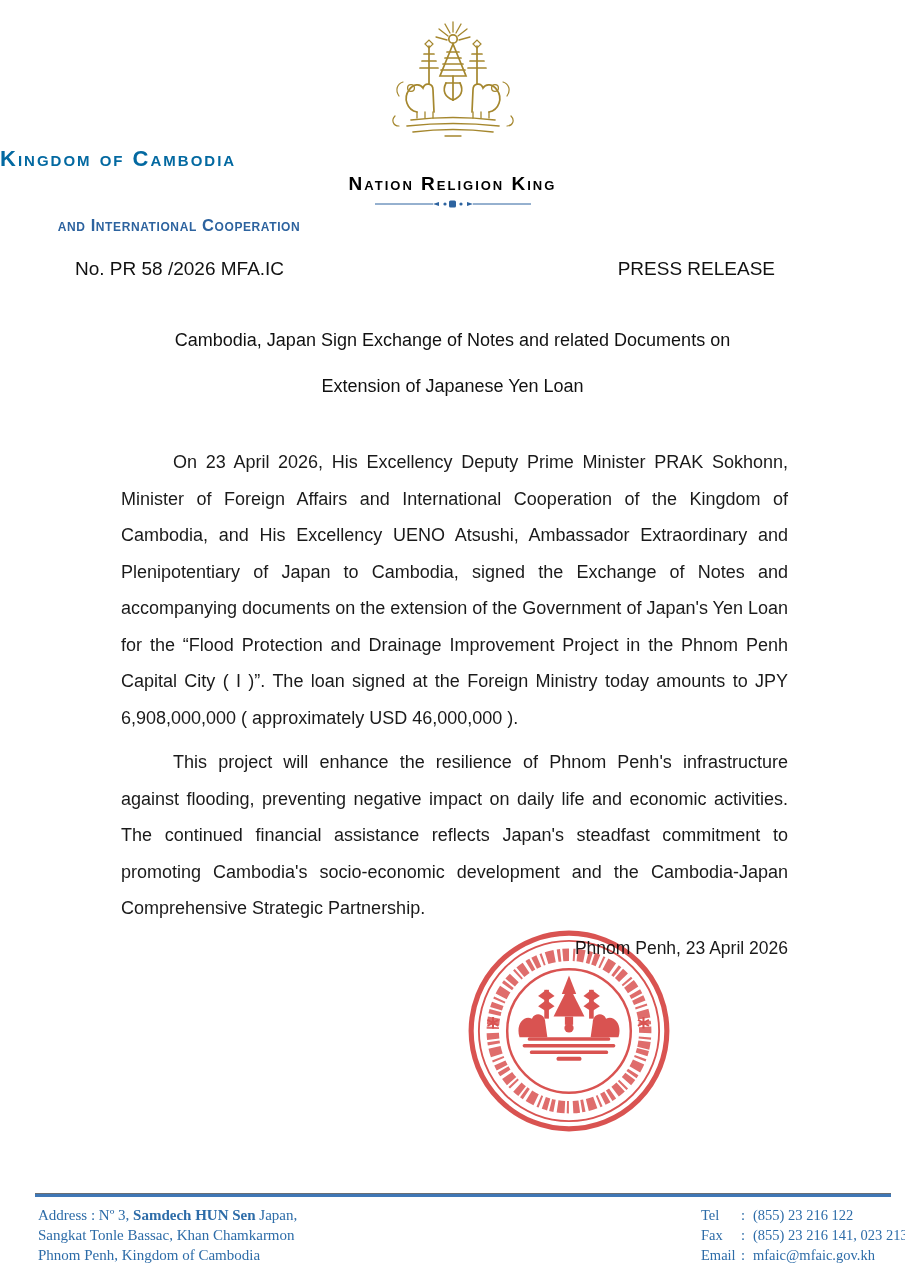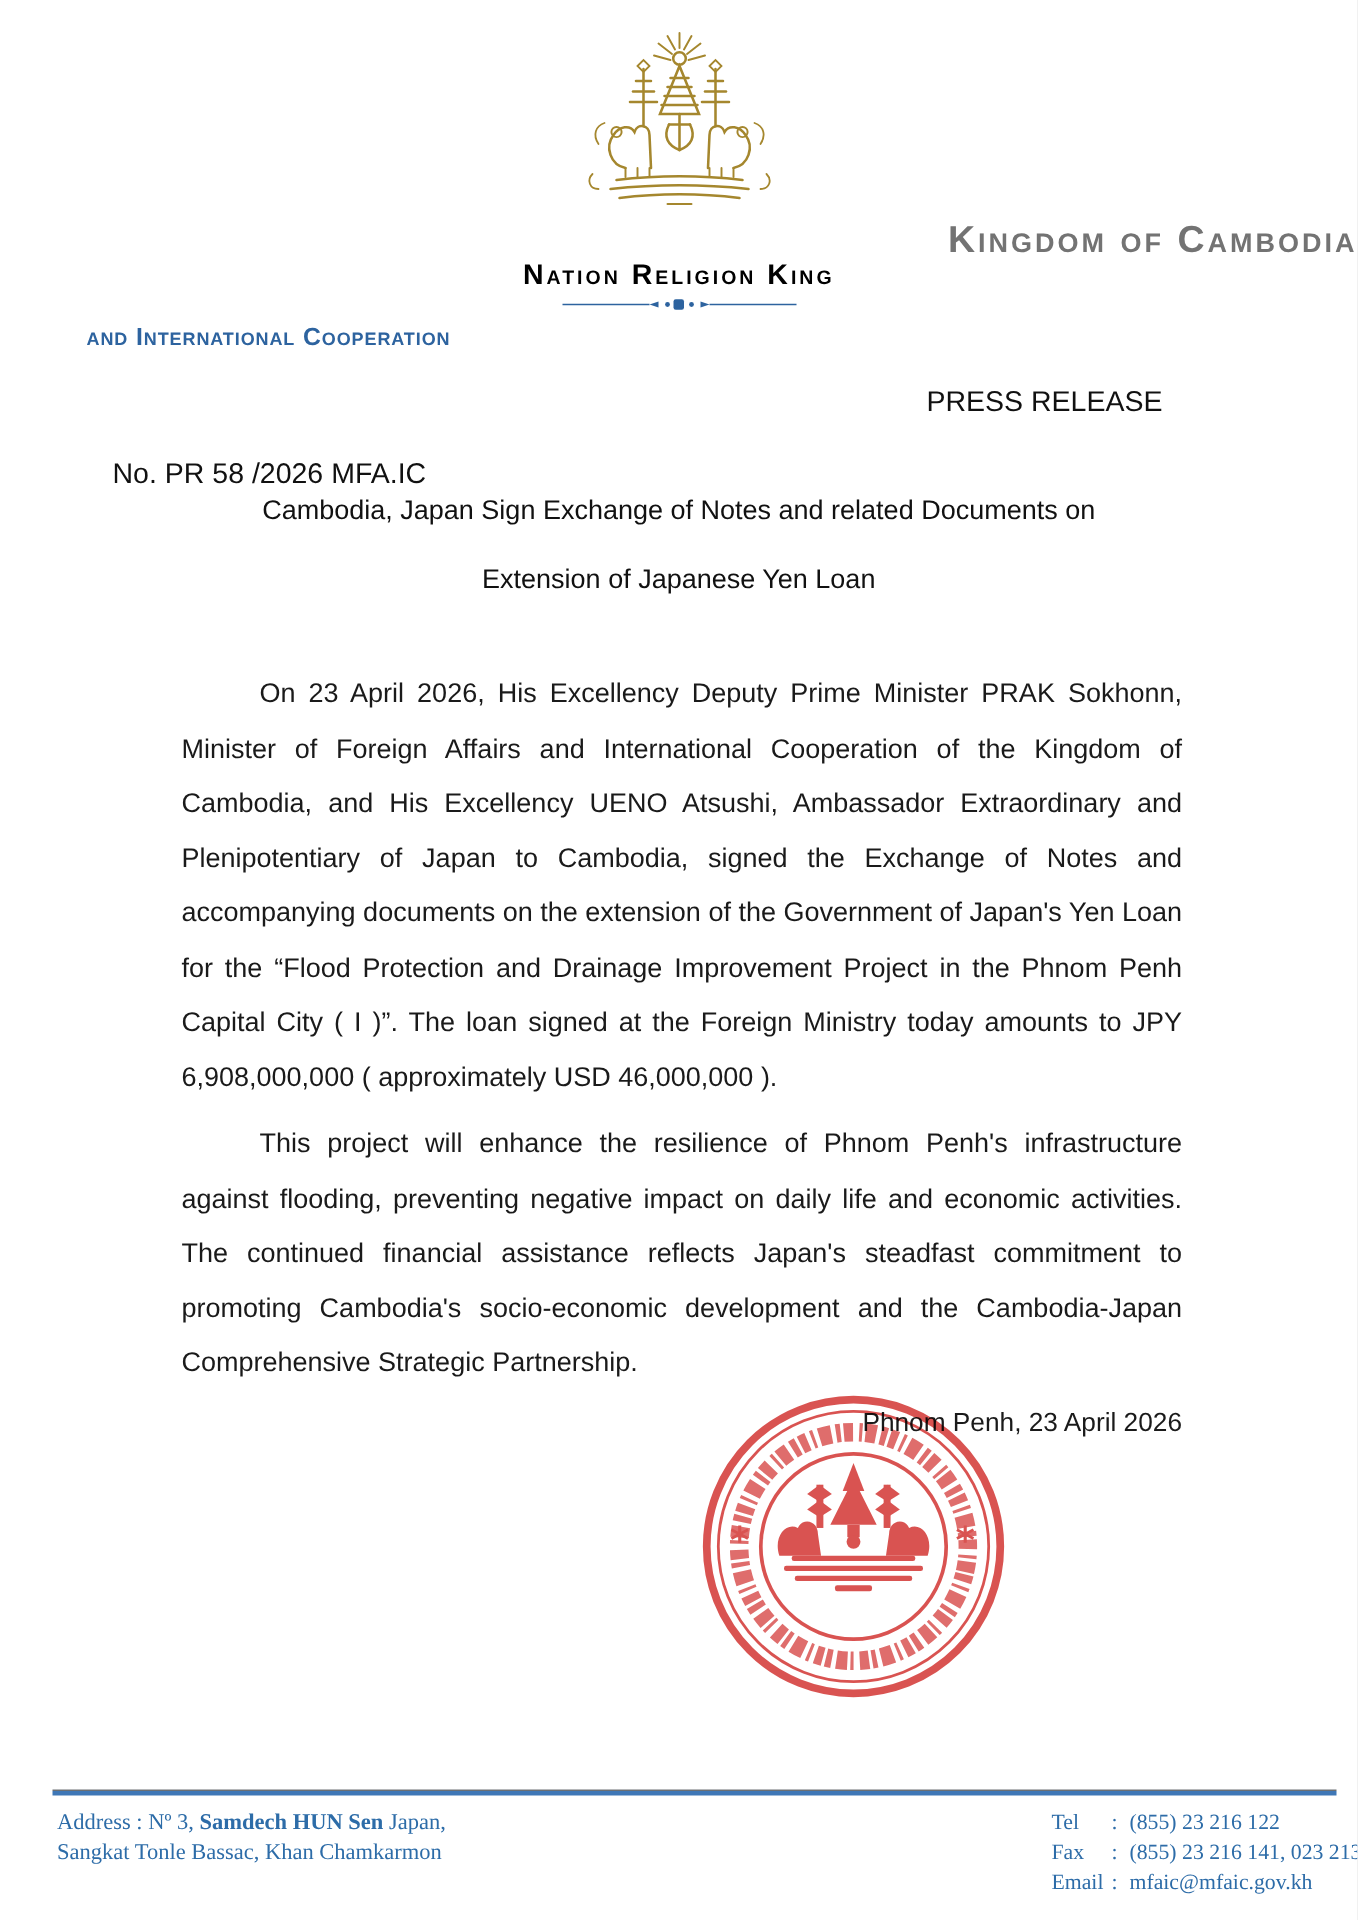--- a/index.html
+++ b/index.html
@@ -8,40 +8,40 @@
     width:905px;height:1280px;
     margin:0 auto;
     background:#ffffff;
     font-family:"Liberation Sans", sans-serif;
     color:#1c1c1c;
     overflow:hidden;
   }
   
   .crest{position:absolute;top:20px;left:0;width:905px;text-align:center;}
   .kingdom-title{
-    position:absolute;top:146px;left:0;width:905px;text-align:right;
-    font-variant:small-caps;font-weight:bold;font-size:25px;letter-spacing:2px;
-    color:#737373;
+    position:absolute;top:146px;left:0;width:905px;text-align:left;
+    font-variant:small-caps;font-weight:bold;font-size:22px;letter-spacing:2px;
+    color:#0369a1;
   }
   .motto{
     position:absolute;top:173px;left:0;width:905px;text-align:center;
     font-variant:small-caps;font-weight:bold;font-size:19px;letter-spacing:2px;
     color:#000000;
   }
   .ornament{position:absolute;top:196px;left:0;width:905px;text-align:center;}
   .ministry{
     position:absolute;top:216px;left:34px;width:290px;text-align:center;
     font-variant:small-caps;font-weight:bold;font-size:16.5px;letter-spacing:.6px;
     line-height:19px;color:#2d639f;
   }
   .ref-row{
     position:absolute;top:258px;left:0;width:905px;
     font-size:19px;color:#111;
   }
-  .ref-no{position:absolute;left:75px;top:0;margin-top:48px;}
+  .ref-no{position:absolute;left:75px;top:0;}
   .doc-type{position:absolute;right:130px;top:0;}
   
   .title-block{
     position:absolute;top:318px;left:60px;width:785px;text-align:center;
     font-size:18px;line-height:45.5px;color:#111;
   }
   
   .para{
     position:absolute;left:121px;width:667px;
     font-size:18px;line-height:36.5px;
@@ -207,20 +207,21 @@
         <rect x="88" y="125" width="24" height="4" rx="1.5"></rect>
       </g>
     </svg>
   </div>
 
   <div class="footer-line"></div>
 
   <div class="footer-left">
     <div><span>Address : Nº 3, </span><b>Samdech HUN Sen</b><span> Japan,</span></div>
     <div>Sangkat Tonle Bassac, Khan Chamkarmon</div>
+    <div>Phnom Penh, Kingdom of Cambodia</div>
   </div>
 
   <div class="footer-right">
     <div class="contact-row">
       <span class="contact-label">Tel</span>
       <span class="contact-colon">:</span>
       <span class="contact-value">(855) 23 216 122</span>
     </div>
     <div class="contact-row">
       <span class="contact-label">Fax</span>

